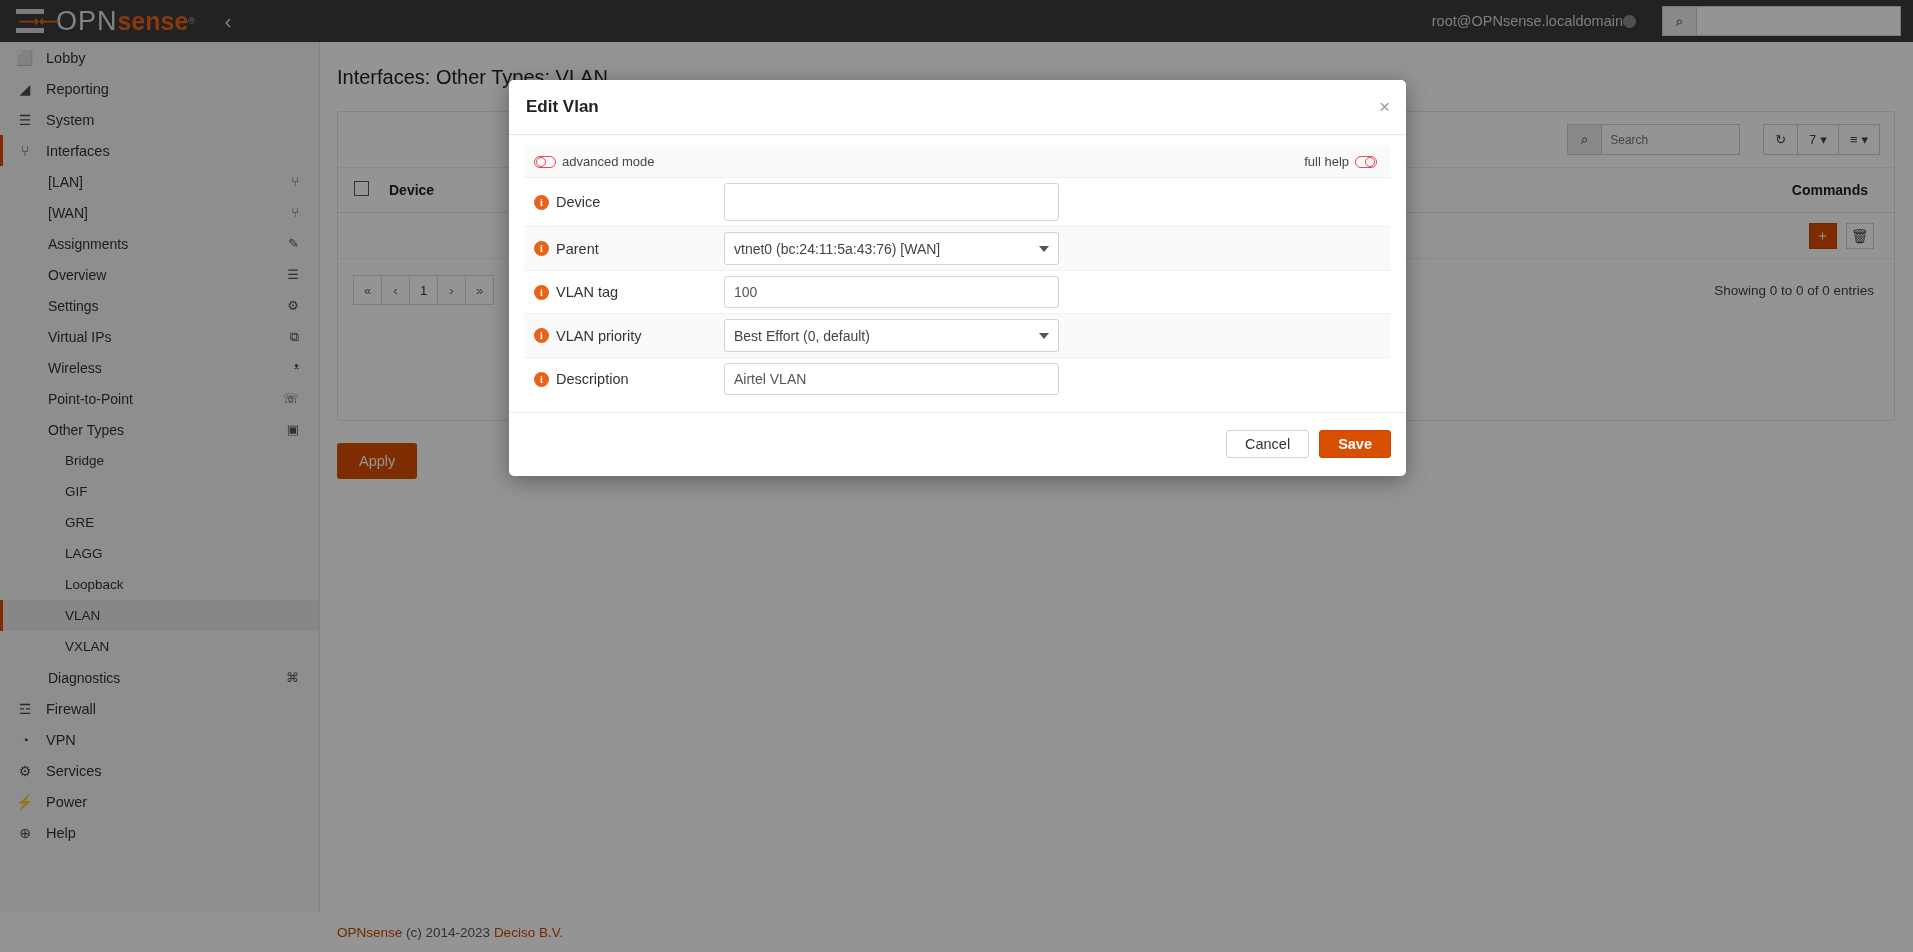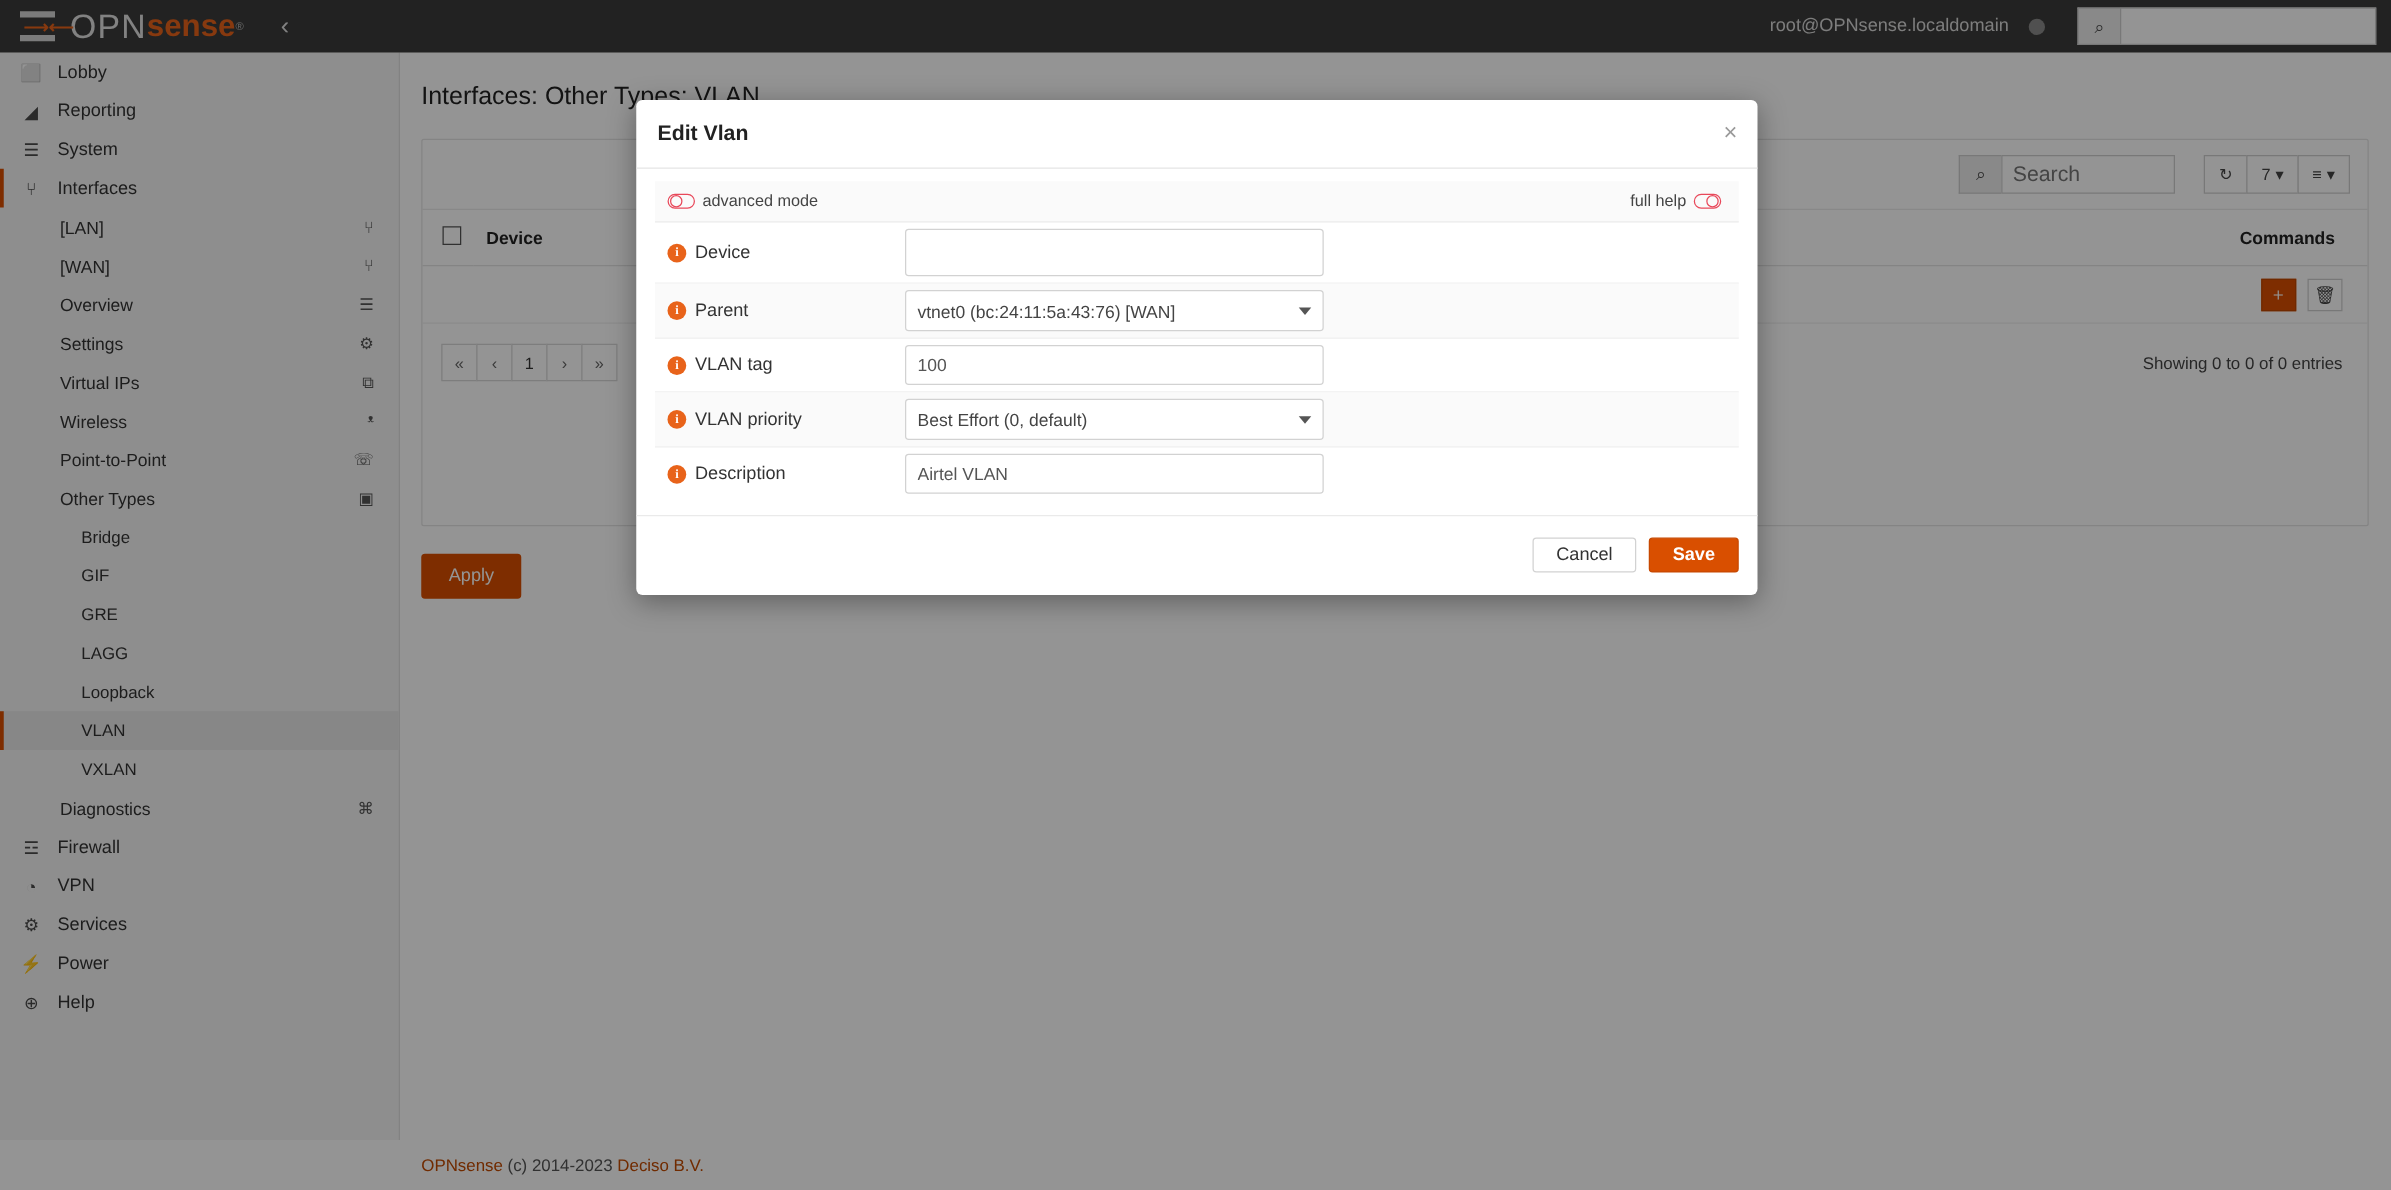--- a/index.html
+++ b/index.html
@@ -34,21 +34,21 @@
   }
   .logo-sense { color:#e8631a; font-size:25px; font-weight:bold; }
   .logo-r { color:#b5b5b5; font-size:9px; vertical-align:super; }
   #collapse-btn {
     color:#e0e0e0; font-size:20px; margin-left:22px; cursor:pointer;
     width:22px; text-align:center;
   }
   #topbar-right {
     margin-left:auto; display:flex; align-items:center; padding-right:12px;
   }
-  #user-label { color:#d8d8d8; font-size:14.5px; margin-right:16px; }
+  #user-label { color:#d8d8d8; font-size:14.5px; }
   #status-dot { width:13px; height:13px; border-radius:50%; background:#8b8b8b; margin-right:26px; }
   #global-search { display:flex; height:30px; }
   #gs-icon {
     width:34px; background:#ededed; border:1px solid #cfcfcf; border-right:none;
     display:flex; align-items:center; justify-content:center; color:#4a4a4a; font-size:14px;
   }
   #gs-input {
     width:205px; background:#fff; border:1px solid #cfcfcf; outline:none;
     font-size:13px; padding:0 8px; font-family:"Liberation Sans", sans-serif;
   }
@@ -91,21 +91,21 @@
   #card-toolbar {
     height:56px; display:flex; align-items:center; justify-content:flex-end;
     padding:0 14px; border-bottom:1px solid #eaeaea;
   }
   .tb-search { display:flex; height:31px; margin-right:24px; }
   .tb-search .ic {
     width:34px; background:#ededed; border:1px solid #cfcfcf; border-right:none;
     display:flex; align-items:center; justify-content:center; color:#4a4a4a; font-size:14px;
   }
   .tb-search input {
-    width:139px; border:1px solid #cfcfcf; outline:none; font-size:17px; padding:0 8px;
+    width:139px; border:1px solid #cfcfcf; outline:none; font-size:12px; padding:0 8px;
     font-family:"Liberation Sans", sans-serif; color:#777;
   }
   .btn-group { display:flex; height:31px; }
   .btn-group > div {
     border:1px solid #cfcfcf; background:#fff; display:flex; align-items:center;
     justify-content:center; padding:0 11px; font-size:13px; color:#444; margin-left:-1px;
     cursor:pointer;
   }
   table.grid { width:100%; border-collapse:collapse; }
   table.grid th {
@@ -258,20 +258,24 @@
         <span class="nav-icon">⑂</span>
         <span>Interfaces</span>
       </div>
       <div class="nav-item l2">
         <span>[LAN]</span>
         <span class="nav-right-icon">⑂</span>
       </div>
       <div class="nav-item l2">
         <span>[WAN]</span>
         <span class="nav-right-icon">⑂</span>
+      </div>
+      <div class="nav-item l2">
+        <span>Assignments</span>
+        <span class="nav-right-icon">✎</span>
       </div>
       <div class="nav-item l2">
         <span>Overview</span>
         <span class="nav-right-icon">☰</span>
       </div>
       <div class="nav-item l2">
         <span>Settings</span>
         <span class="nav-right-icon">⚙</span>
       </div>
       <div class="nav-item l2">

